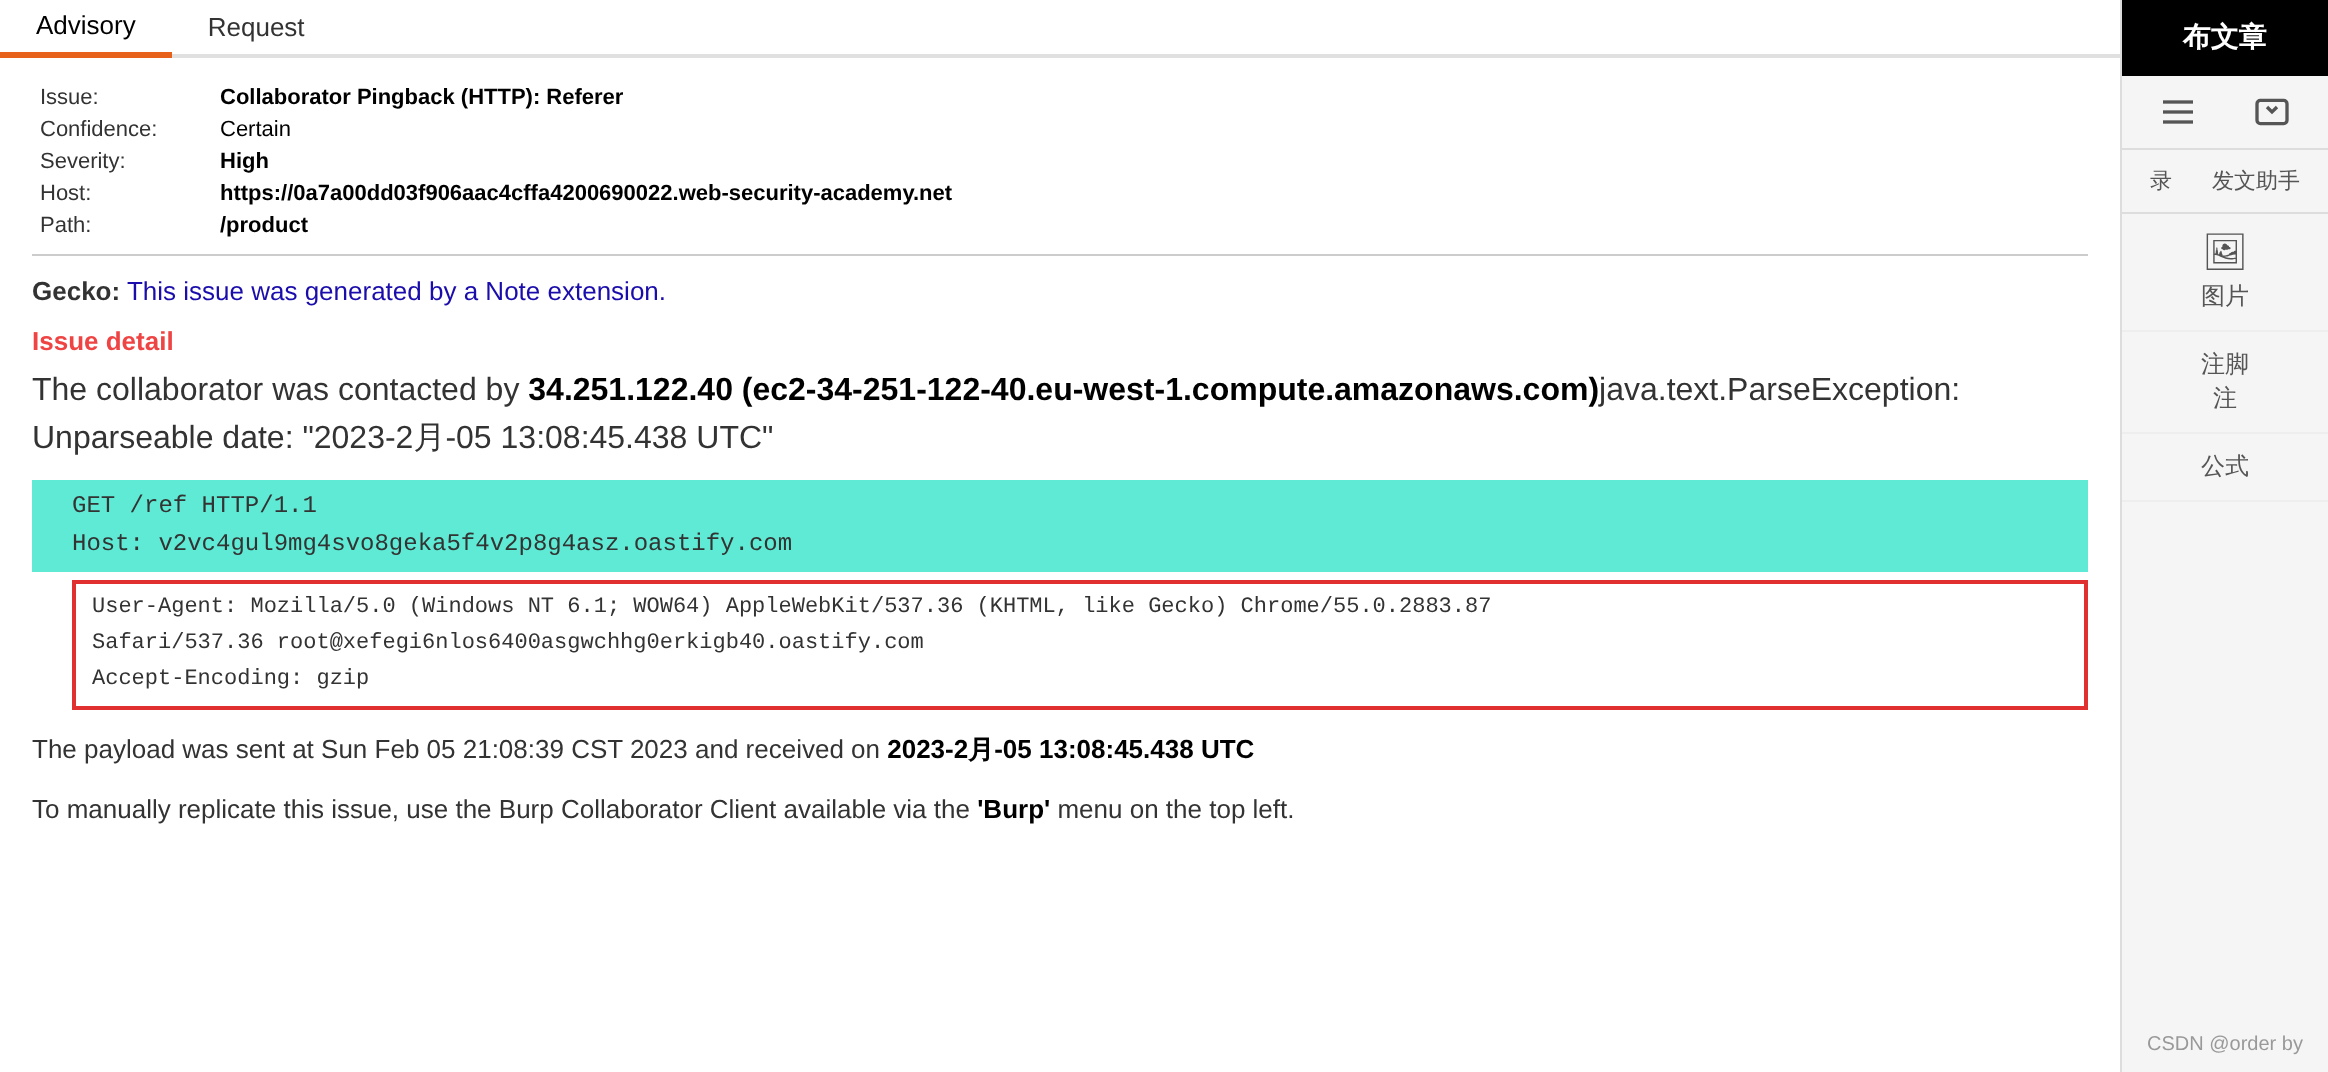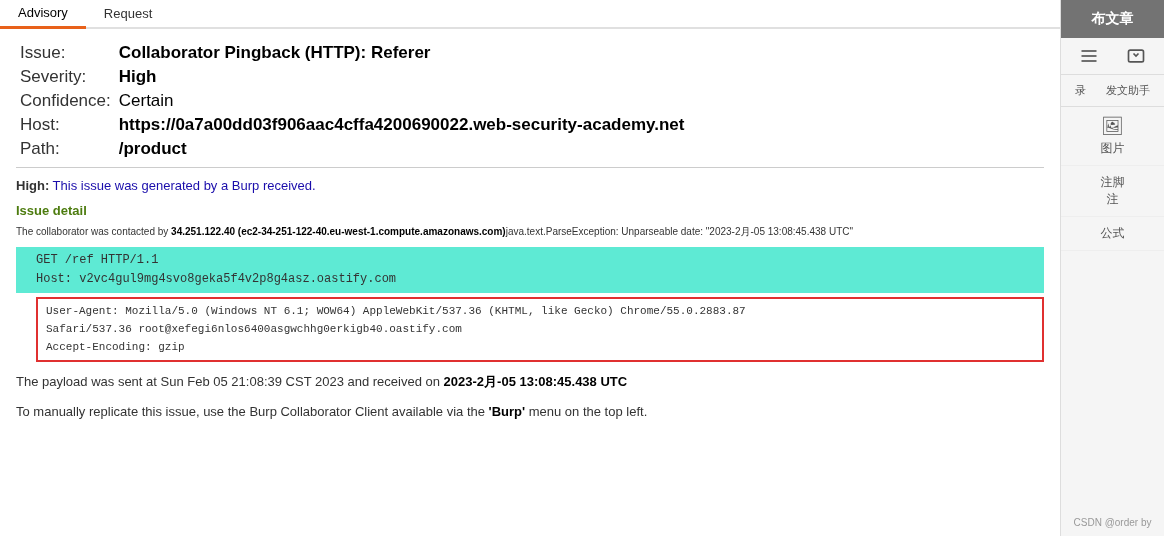--- a/index.html
+++ b/index.html
@@ -53,21 +53,21 @@
 
     
     .info-table {
       width: 100%;
       border-collapse: collapse;
       margin-bottom: 2px;
     }
     .info-table td {
       padding: 2px 4px;
       vertical-align: top;
-      font-size: 17px;
+      font-size: 11px;
     }
     .info-table td.label {
       color: #333;
       white-space: nowrap;
       width: 90px;
       font-weight: normal;
     }
     .info-table td.value {
       font-weight: bold;
       color: #000;
@@ -92,25 +92,25 @@
     }
     .note-section a {
       color: #1a0dab;
       text-decoration: none;
     }
 
     .issue-detail-heading {
       font-weight: bold;
       font-size: 13px;
       margin: 10px 0 6px 0;
-      color: #4d7c0f;
+      color: #ef4444;
     }
 
     .issue-detail-text {
-      font-size: 10px;
+      font-size: 16px;
       color: #333;
       margin-bottom: 8px;
       line-height: 1.5;
     }
     .issue-detail-text strong {
       font-weight: bold;
       color: #000;
     }
 
     
@@ -163,21 +163,21 @@
       background: #f5f5f5;
       border-left: 1px solid #ddd;
       display: flex;
       flex-direction: column;
       align-items: center;
       padding-top: 0;
     }
 
     .sidebar-btn-orange {
       width: 100%;
-      background: #737373;
+      background: #000000;
       color: #fff;
       border: none;
       padding: 10px 8px;
       font-size: 14px;
       cursor: pointer;
       text-align: center;
       font-weight: bold;
     }
 
     .sidebar-icon-row {
@@ -240,44 +240,44 @@
 
   <div class="content">
 
     <table class="info-table">
       <tbody>
           <tr>
         <td class="label">Issue:</td>
         <td class="value">Collaborator Pingback (HTTP): Referer</td>
       </tr>
       <tr>
+        <td class="label">Confidence:</td>
+        <td class="value normal">Certain</td>
+      </tr>
+      <tr>
         <td class="label">Severity:</td>
         <td class="value">High</td>
-      </tr>
-      <tr>
-        <td class="label">Confidence:</td>
-        <td class="value normal">Certain</td>
       </tr>
       <tr>
         <td class="label">Host:</td>
         <td class="value">https://0a7a00dd03f906aac4cffa4200690022.web-security-academy.net</td>
       </tr>
       <tr>
         <td class="label">Path:</td>
         <td class="value">/product</td>
       </tr>
     </tbody>
       </table>
 
     <hr class="divider">
 
     <div class="note-section">
-      <span class="note-label">High:</span>
+      <span class="note-label">Gecko:</span>
       <span> </span>
-      <a href="#">This issue was generated by a Burp received.</a>
+      <a href="#">This issue was generated by a Note extension.</a>
     </div>
 
     <div class="issue-detail-heading">Issue detail</div>
 
     <div class="issue-detail-text">
       <span>The collaborator was contacted by </span><strong>34.251.122.40 (ec2-34-251-122-40.eu-west-1.compute.amazonaws.com)</strong><span>java.text.ParseException: Unparseable date: "2023-2月-05 13:08:45.438 UTC"</span>
     </div>
 
     <div class="code-block">
       <div>GET /ref HTTP/1.1</div>

